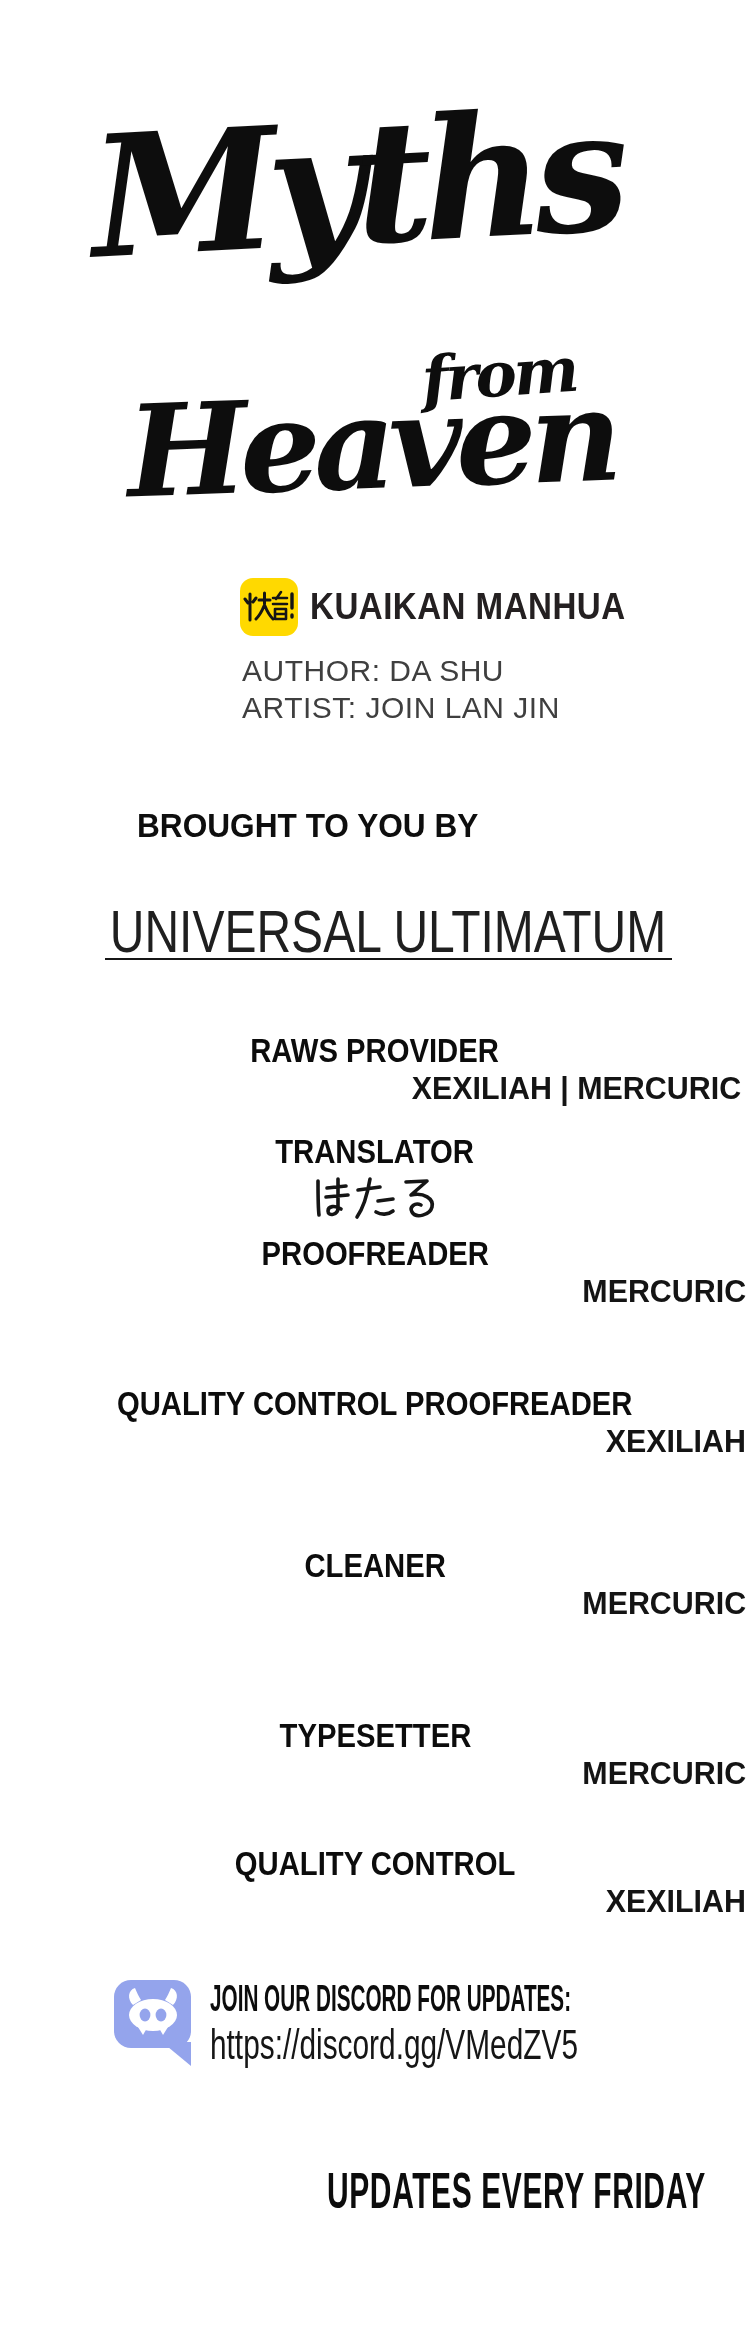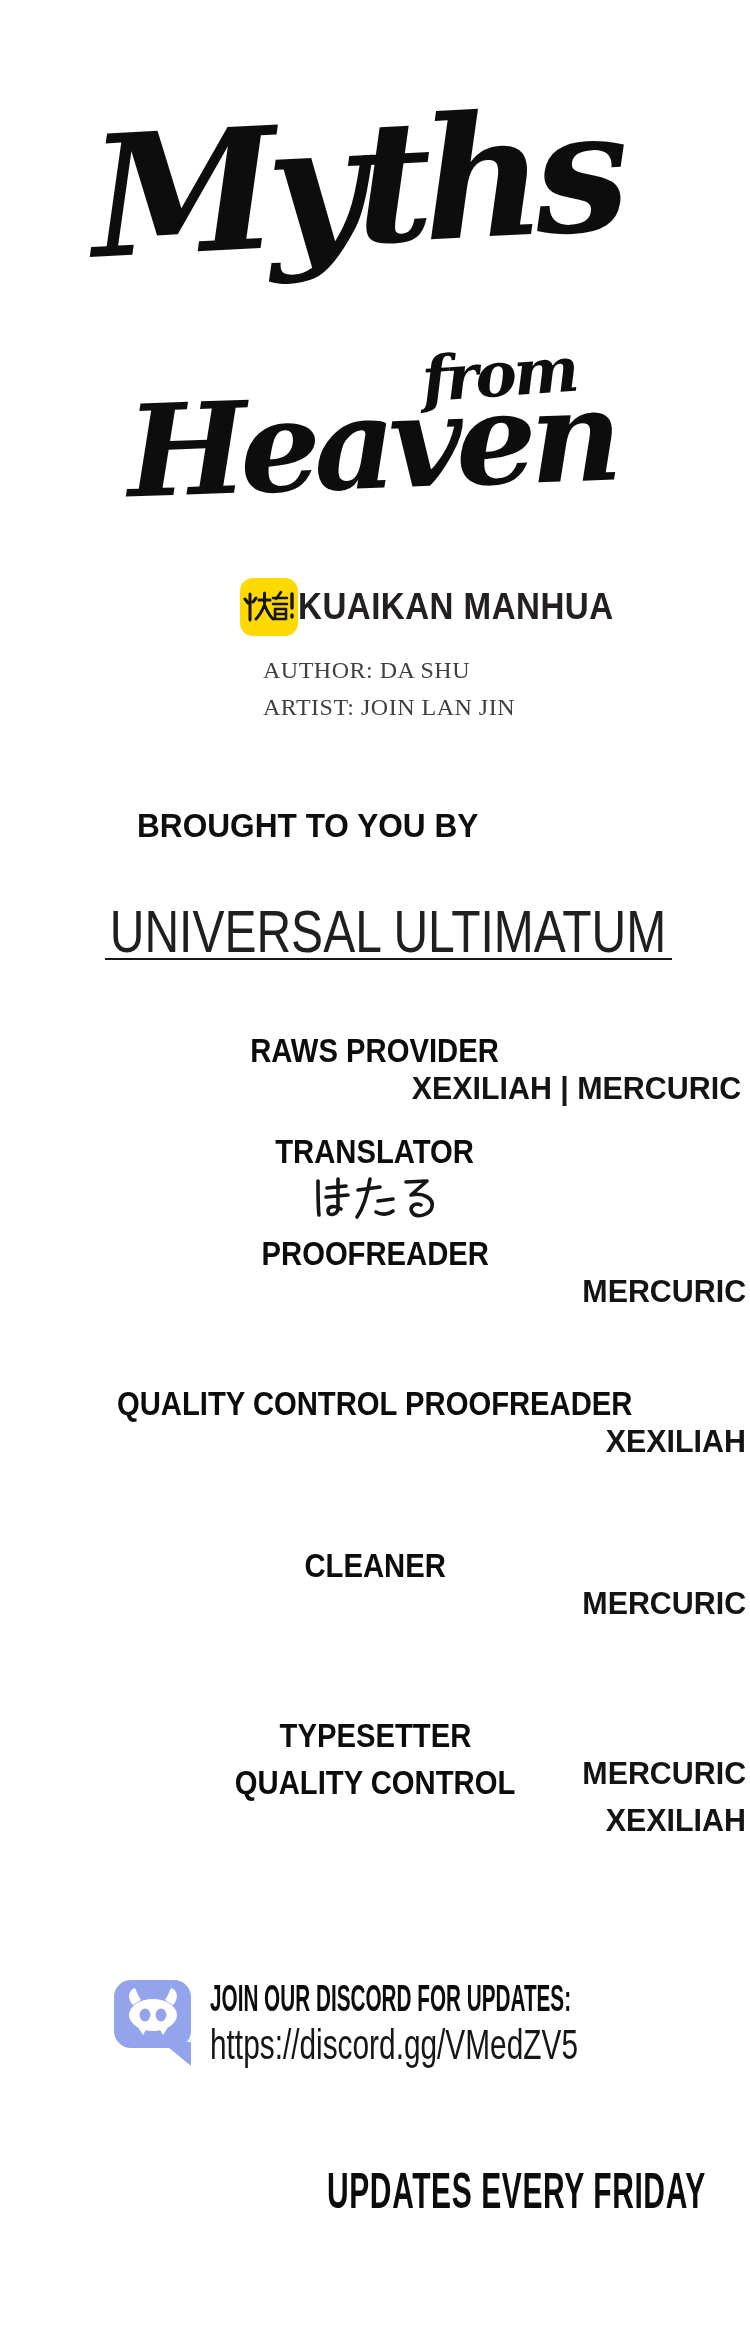--- a/index.html
+++ b/index.html
@@ -13,26 +13,26 @@
     font-family:"DejaVu Serif",serif;font-style:italic;font-weight:800;color:#0d0d0d;
     white-space:nowrap;
   }
   #title-myths{left:355px;top:100px;font-size:168px;letter-spacing:-10px;line-height:1;
     transform:translateX(-50%) rotate(-3deg);}
   #title-from{left:499px;top:344px;font-size:62px;letter-spacing:-3px;line-height:1;
     transform:translateX(-50%) rotate(-4deg);}
   #title-heaven{left:371px;top:380px;font-size:127px;letter-spacing:-7px;line-height:1;
     transform:translateX(-50%) rotate(-2deg);}
   
-  #publisher-row{left:240px;top:578px;display:flex;align-items:center;}
+  #publisher-row{left:240px;top:578px;display:flex;align-items:center;gap:12px;}
   #publisher-name{font-size:36px;font-weight:700;color:#242021;white-space:nowrap;
     transform:scaleX(.92);transform-origin:left center;letter-spacing:.5px;}
   
-  #author-block{left:263px;top:652px;font-size:24px;color:#3f3f3f;line-height:37px;
-    letter-spacing:.5px;white-space:nowrap;font-family:Liberation Serif, serif;}
+  #author-block{left:242px;top:652px;font-size:30px;color:#3f3f3f;line-height:37px;
+    letter-spacing:.5px;white-space:nowrap;}
   
   #brought-label{left:137px;top:806px;font-size:34px;font-weight:800;color:#0e0e0e;
     white-space:nowrap;transform:scaleX(.93);transform-origin:left center;}
   
   #group-name{left:388px;top:897px;font-size:60px;font-weight:400;color:#1f1f1f;
     white-space:nowrap;transform:translateX(-50%) scaleX(.8);letter-spacing:0;}
   #group-underline{left:105px;top:958px;width:567px;height:2px;background:#161616;}
   
   .credit{left:0;right:0;text-align:center;}
   .credit-role{font-size:34px;font-weight:800;color:#0c0c0c;line-height:34px;
@@ -106,21 +106,21 @@
 <div class="abs credit" style="top:1548px">
   <div class="credit-role">CLEANER</div>
   <div class="credit-name"><span>MERCURIC</span></div>
 </div>
 
 <div class="abs credit" style="top:1718px">
   <div class="credit-role">TYPESETTER</div>
   <div class="credit-name"><span>MERCURIC</span></div>
 </div>
 
-<div class="abs credit" style="top:1765px">
+<div class="abs credit" style="top:1846px">
   <div class="credit-role">QUALITY CONTROL</div>
   <div class="credit-name"><span>XEXILIAH</span></div>
 </div>
 
 <div class="abs" id="discord-row">
   <svg width="82" height="92" viewBox="0 0 82 92" role="img" aria-label="Discord">
     <rect x="2" y="2" width="77" height="68" rx="17" fill="#94A4EC"></rect>
     <polygon points="50,64 79,64 79,88" fill="#94A4EC"></polygon>
     <path d="M21 27 C15 21 16 12 23 10 C25 15 27 19 29 22 Z" fill="#ffffff"></path>
     <path d="M61 27 C67 21 66 12 59 10 C57 15 55 19 53 22 Z" fill="#ffffff"></path>

